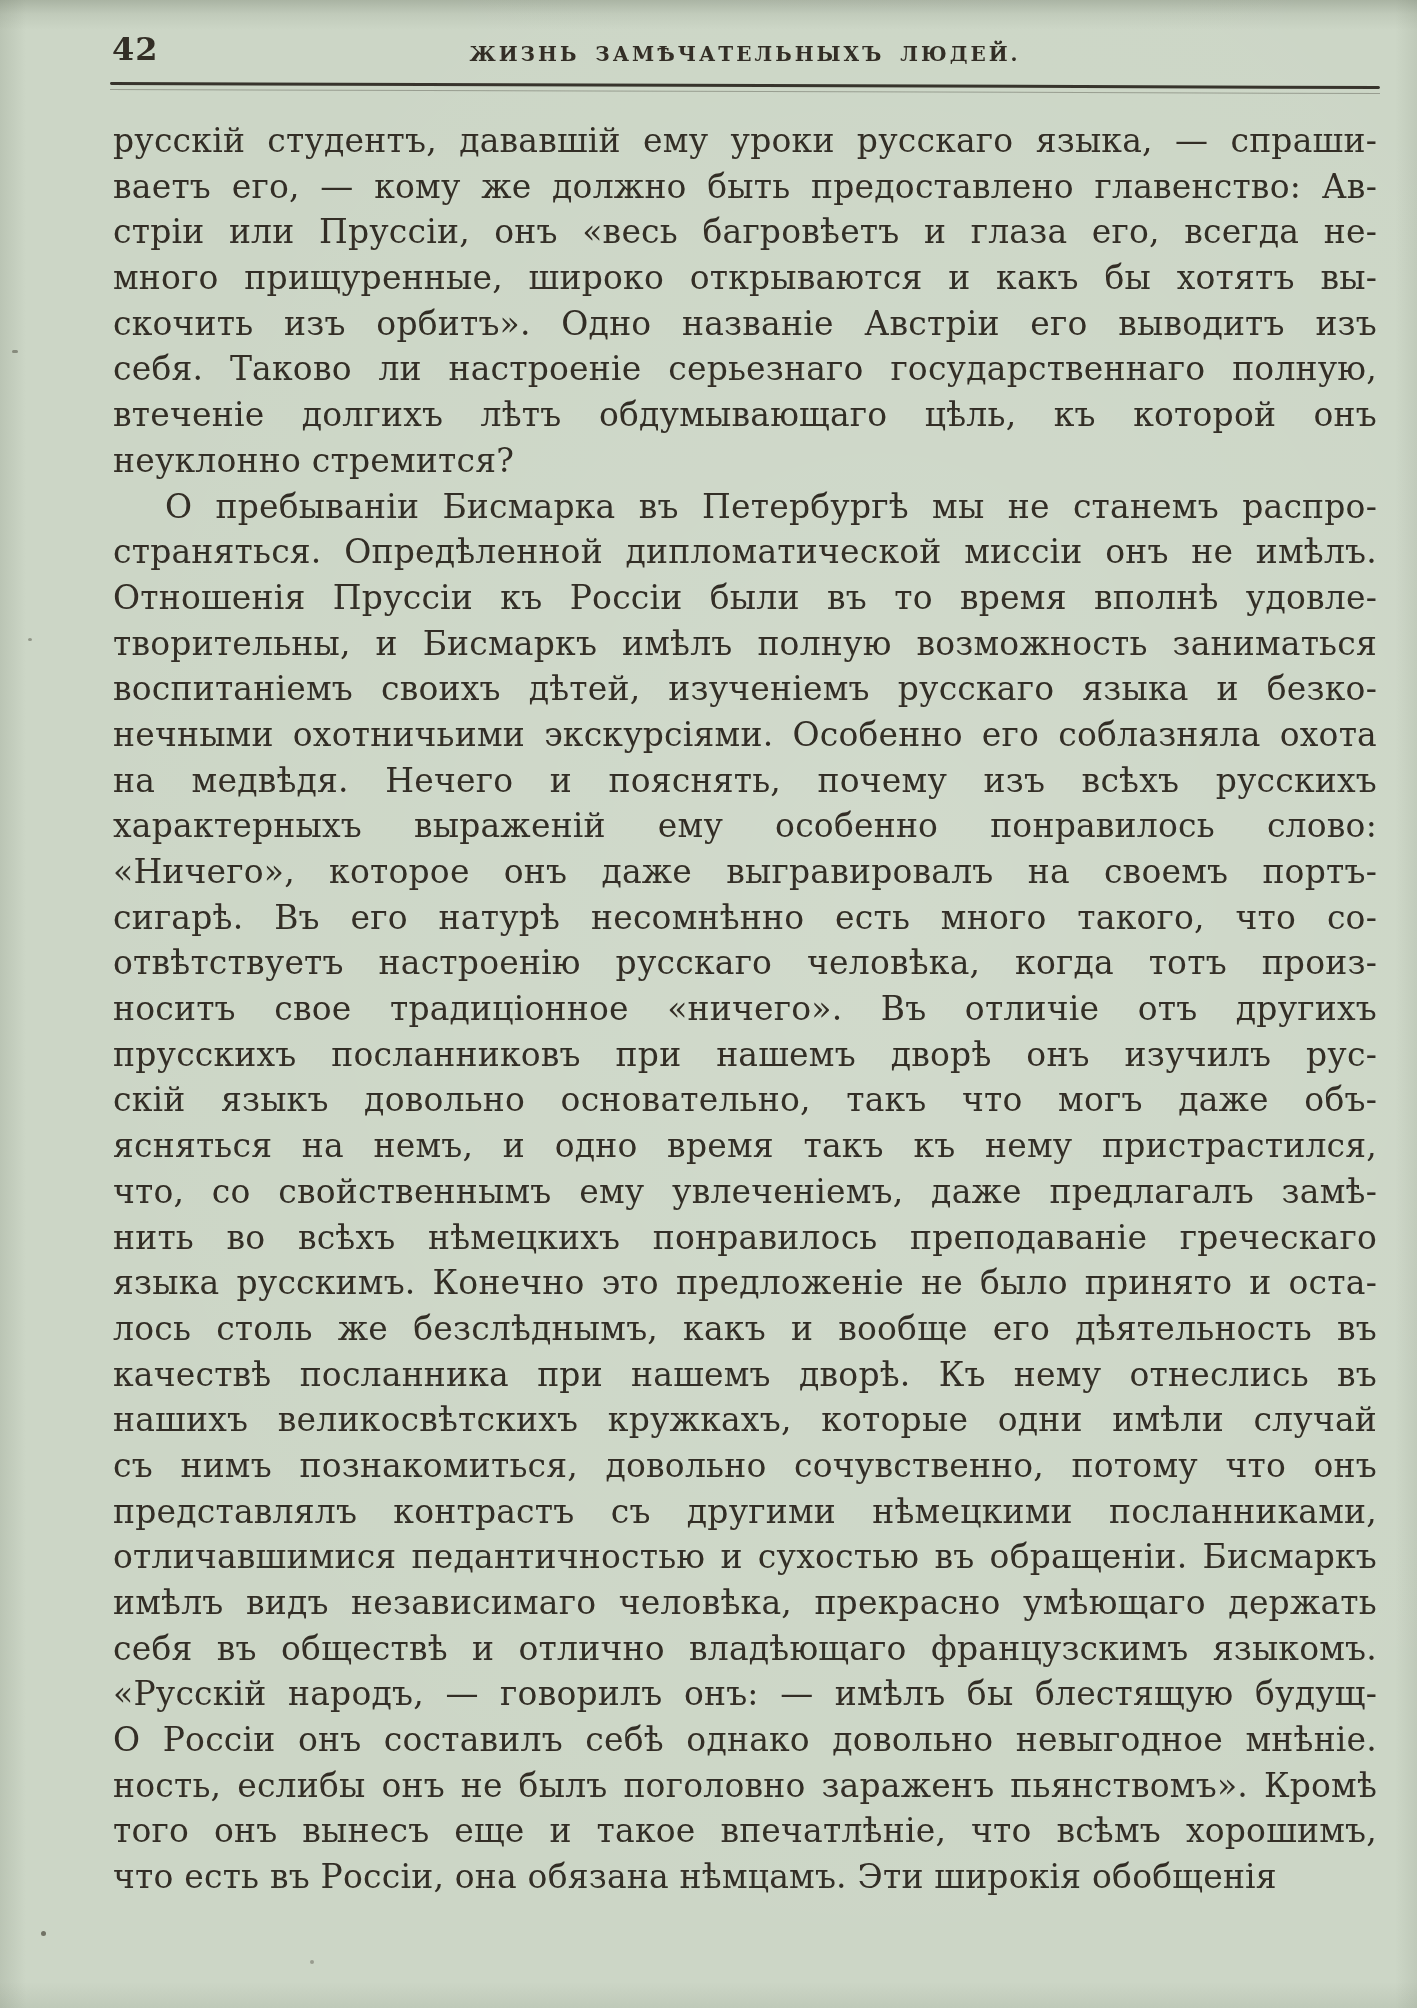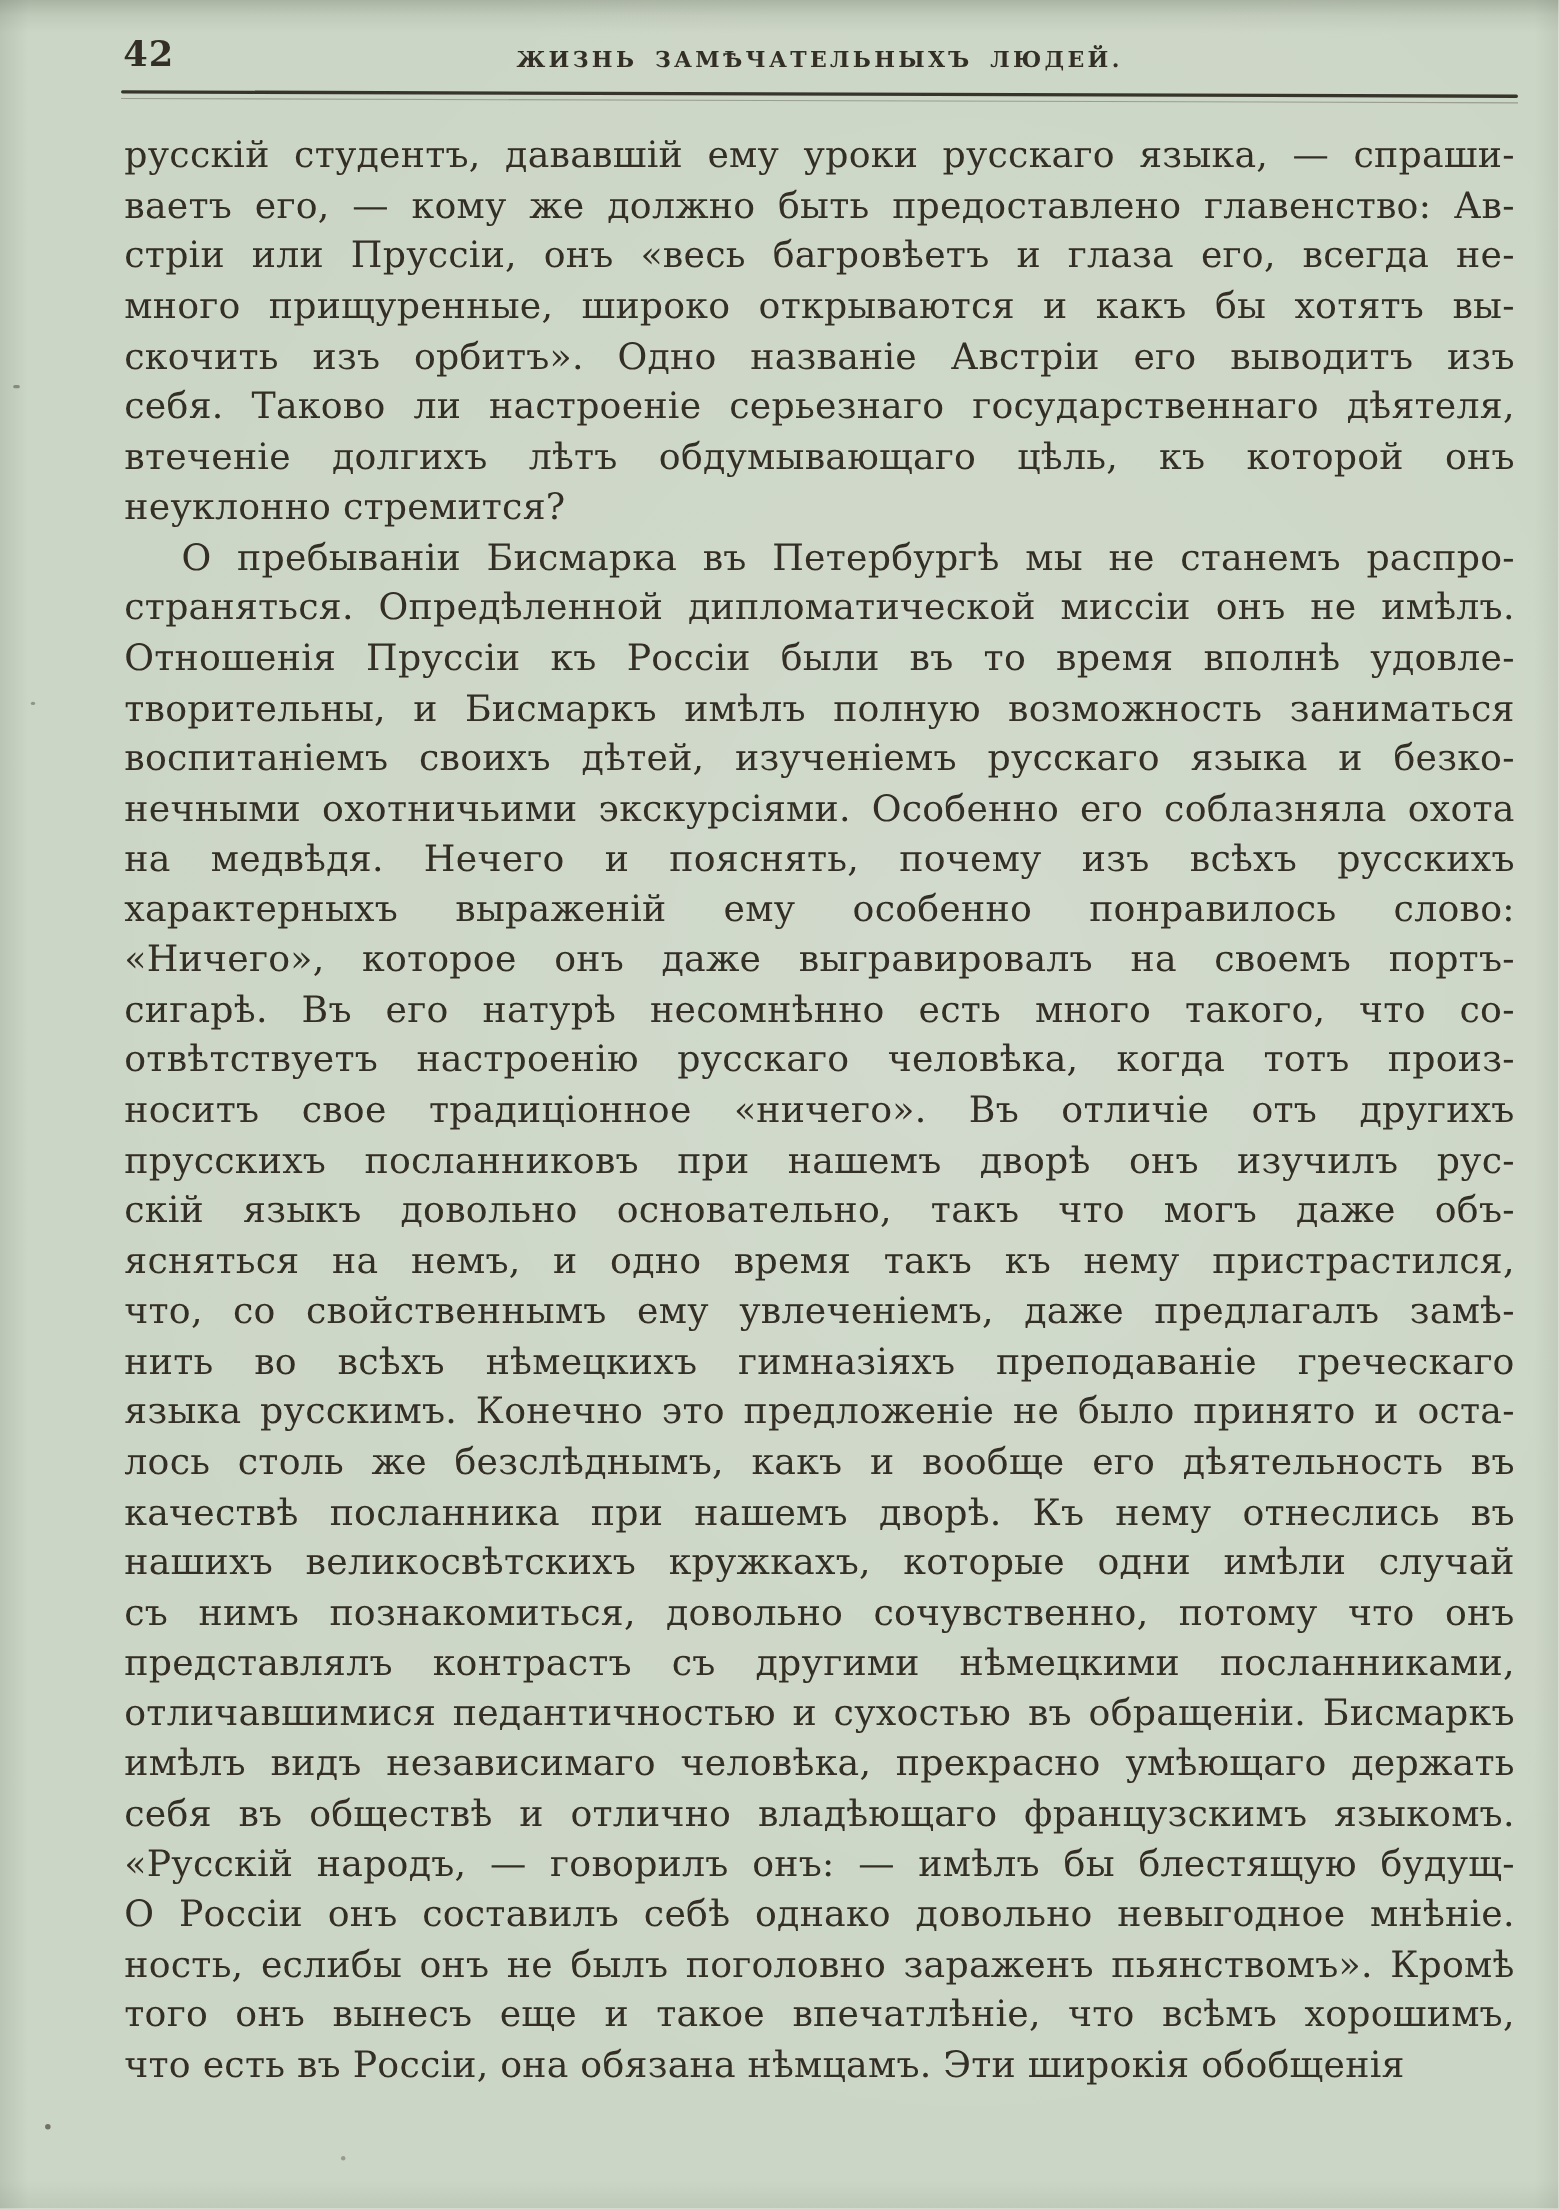--- a/index.html
+++ b/index.html
@@ -70,40 +70,40 @@
     <div class="rule-main"></div>
     <div class="rule-shadow"></div>
   </div>
 
   <div class="text-block">
       <div class="line">русскій студентъ, дававшій ему уроки русскаго языка, — спраши-</div>
       <div class="line">ваетъ его, — кому же должно быть предоставлено главенство: Ав-</div>
       <div class="line">стріи или Пруссіи, онъ «весь багровѣетъ и глаза его, всегда не-</div>
       <div class="line">много прищуренные, широко открываются и какъ бы хотятъ вы-</div>
       <div class="line">скочить изъ орбитъ». Одно названіе Австріи его выводитъ изъ</div>
-      <div class="line">себя. Таково ли настроеніе серьезнаго государственнаго дѣятеля,</div>
+      <div class="line">себя. Таково ли настроеніе серьезнаго государственнаго полную,</div>
       <div class="line">втеченіе долгихъ лѣтъ обдумывающаго цѣль, къ которой онъ</div>
       <div class="line end">неуклонно стремится?</div>
       <div class="line indent">О пребываніи Бисмарка въ Петербургѣ мы не станемъ распро-</div>
       <div class="line">страняться. Опредѣленной дипломатической миссіи онъ не имѣлъ.</div>
       <div class="line">Отношенія Пруссіи къ Россіи были въ то время вполнѣ удовле-</div>
       <div class="line">творительны, и Бисмаркъ имѣлъ полную возможность заниматься</div>
       <div class="line">воспитаніемъ своихъ дѣтей, изученіемъ русскаго языка и безко-</div>
       <div class="line">нечными охотничьими экскурсіями. Особенно его соблазняла охота</div>
       <div class="line">на медвѣдя. Нечего и пояснять, почему изъ всѣхъ русскихъ</div>
       <div class="line">характерныхъ выраженій ему особенно понравилось слово:</div>
       <div class="line">«Ничего», которое онъ даже выгравировалъ на своемъ портъ-</div>
       <div class="line">сигарѣ. Въ его натурѣ несомнѣнно есть много такого, что со-</div>
       <div class="line">отвѣтствуетъ настроенію русскаго человѣка, когда тотъ произ-</div>
       <div class="line">носитъ свое традиціонное «ничего». Въ отличіе отъ другихъ</div>
       <div class="line">прусскихъ посланниковъ при нашемъ дворѣ онъ изучилъ рус-</div>
       <div class="line">скій языкъ довольно основательно, такъ что могъ даже объ-</div>
       <div class="line">ясняться на немъ, и одно время такъ къ нему пристрастился,</div>
       <div class="line">что, со свойственнымъ ему увлеченіемъ, даже предлагалъ замѣ-</div>
-      <div class="line">нить во всѣхъ нѣмецкихъ гимназіяхъ преподаваніе греческаго</div>
+      <div class="line">нить во всѣхъ нѣмецкихъ понравилось преподаваніе греческаго</div>
       <div class="line">языка русскимъ. Конечно это предложеніе не было принято и оста-</div>
       <div class="line">лось столь же безслѣднымъ, какъ и вообще его дѣятельность въ</div>
       <div class="line">качествѣ посланника при нашемъ дворѣ. Къ нему отнеслись въ</div>
       <div class="line">нашихъ великосвѣтскихъ кружкахъ, которые одни имѣли случай</div>
       <div class="line">съ нимъ познакомиться, довольно сочувственно, потому что онъ</div>
       <div class="line">представлялъ контрастъ съ другими нѣмецкими посланниками,</div>
       <div class="line">отличавшимися педантичностью и сухостью въ обращеніи. Бисмаркъ</div>
       <div class="line">имѣлъ видъ независимаго человѣка, прекрасно умѣющаго держать</div>
       <div class="line">себя въ обществѣ и отлично владѣющаго французскимъ языкомъ.</div>
       <div class="line">«Русскій народъ, — говорилъ онъ: — имѣлъ бы блестящую будущ-</div>

